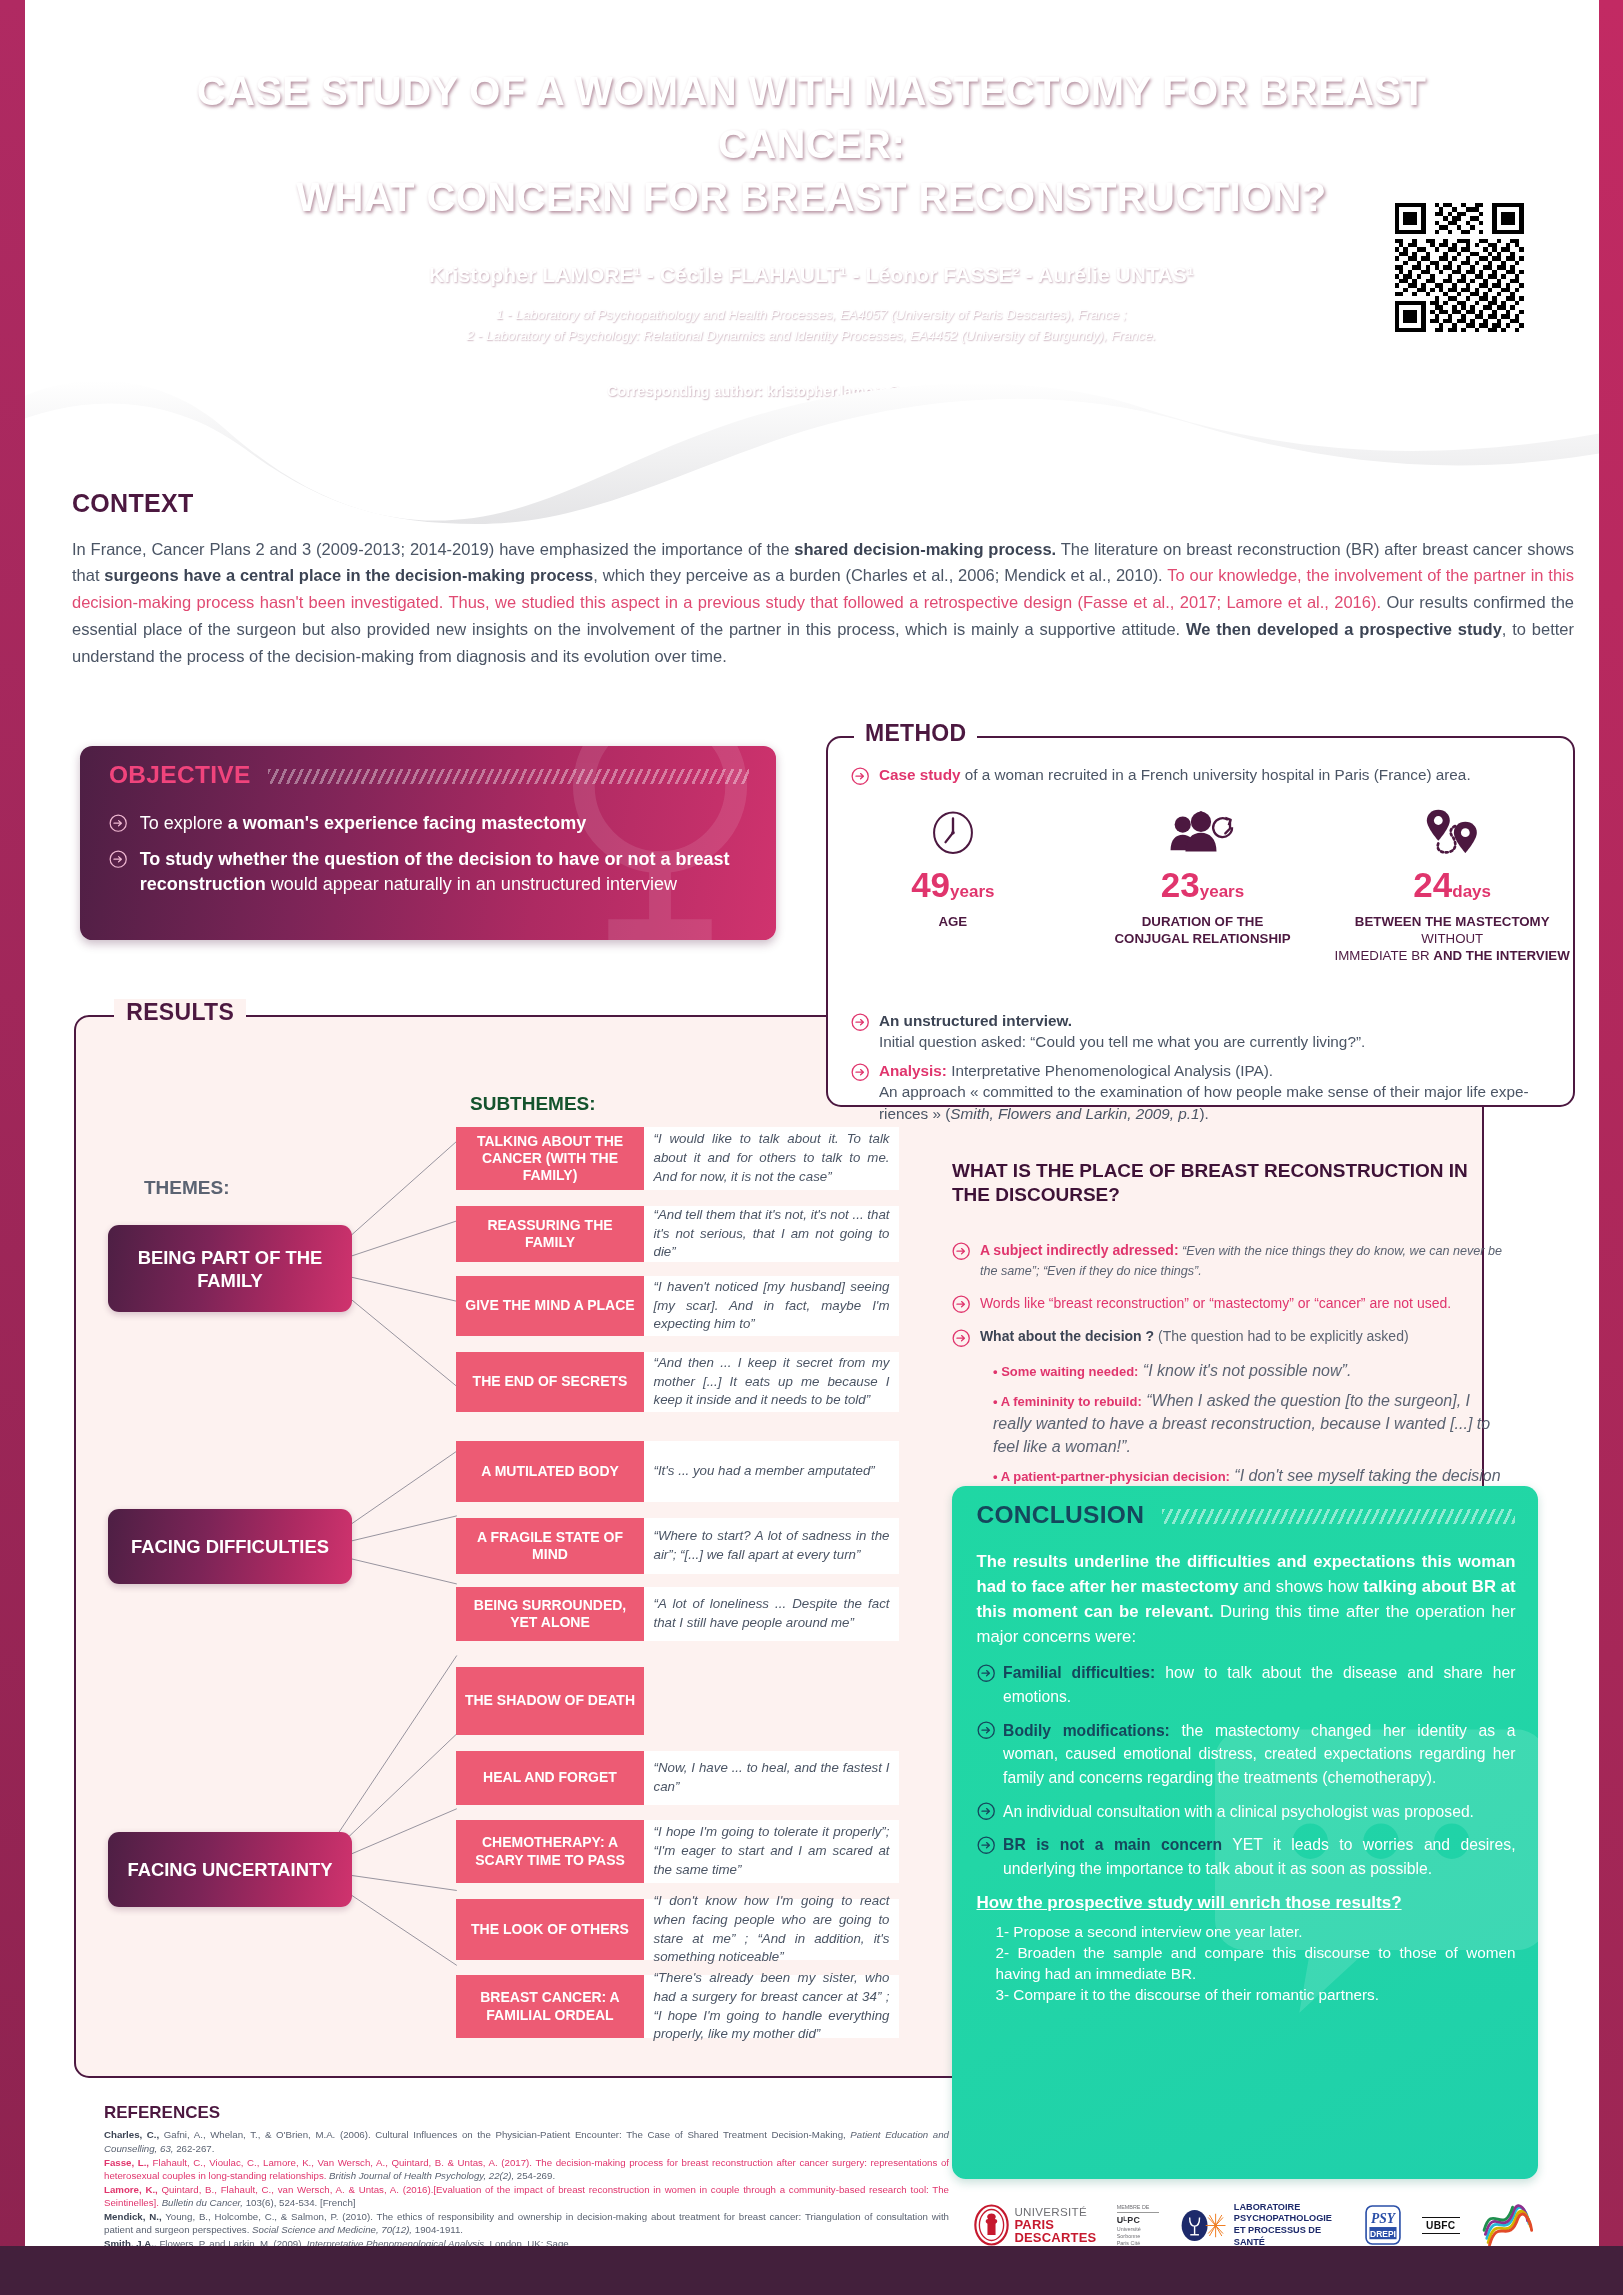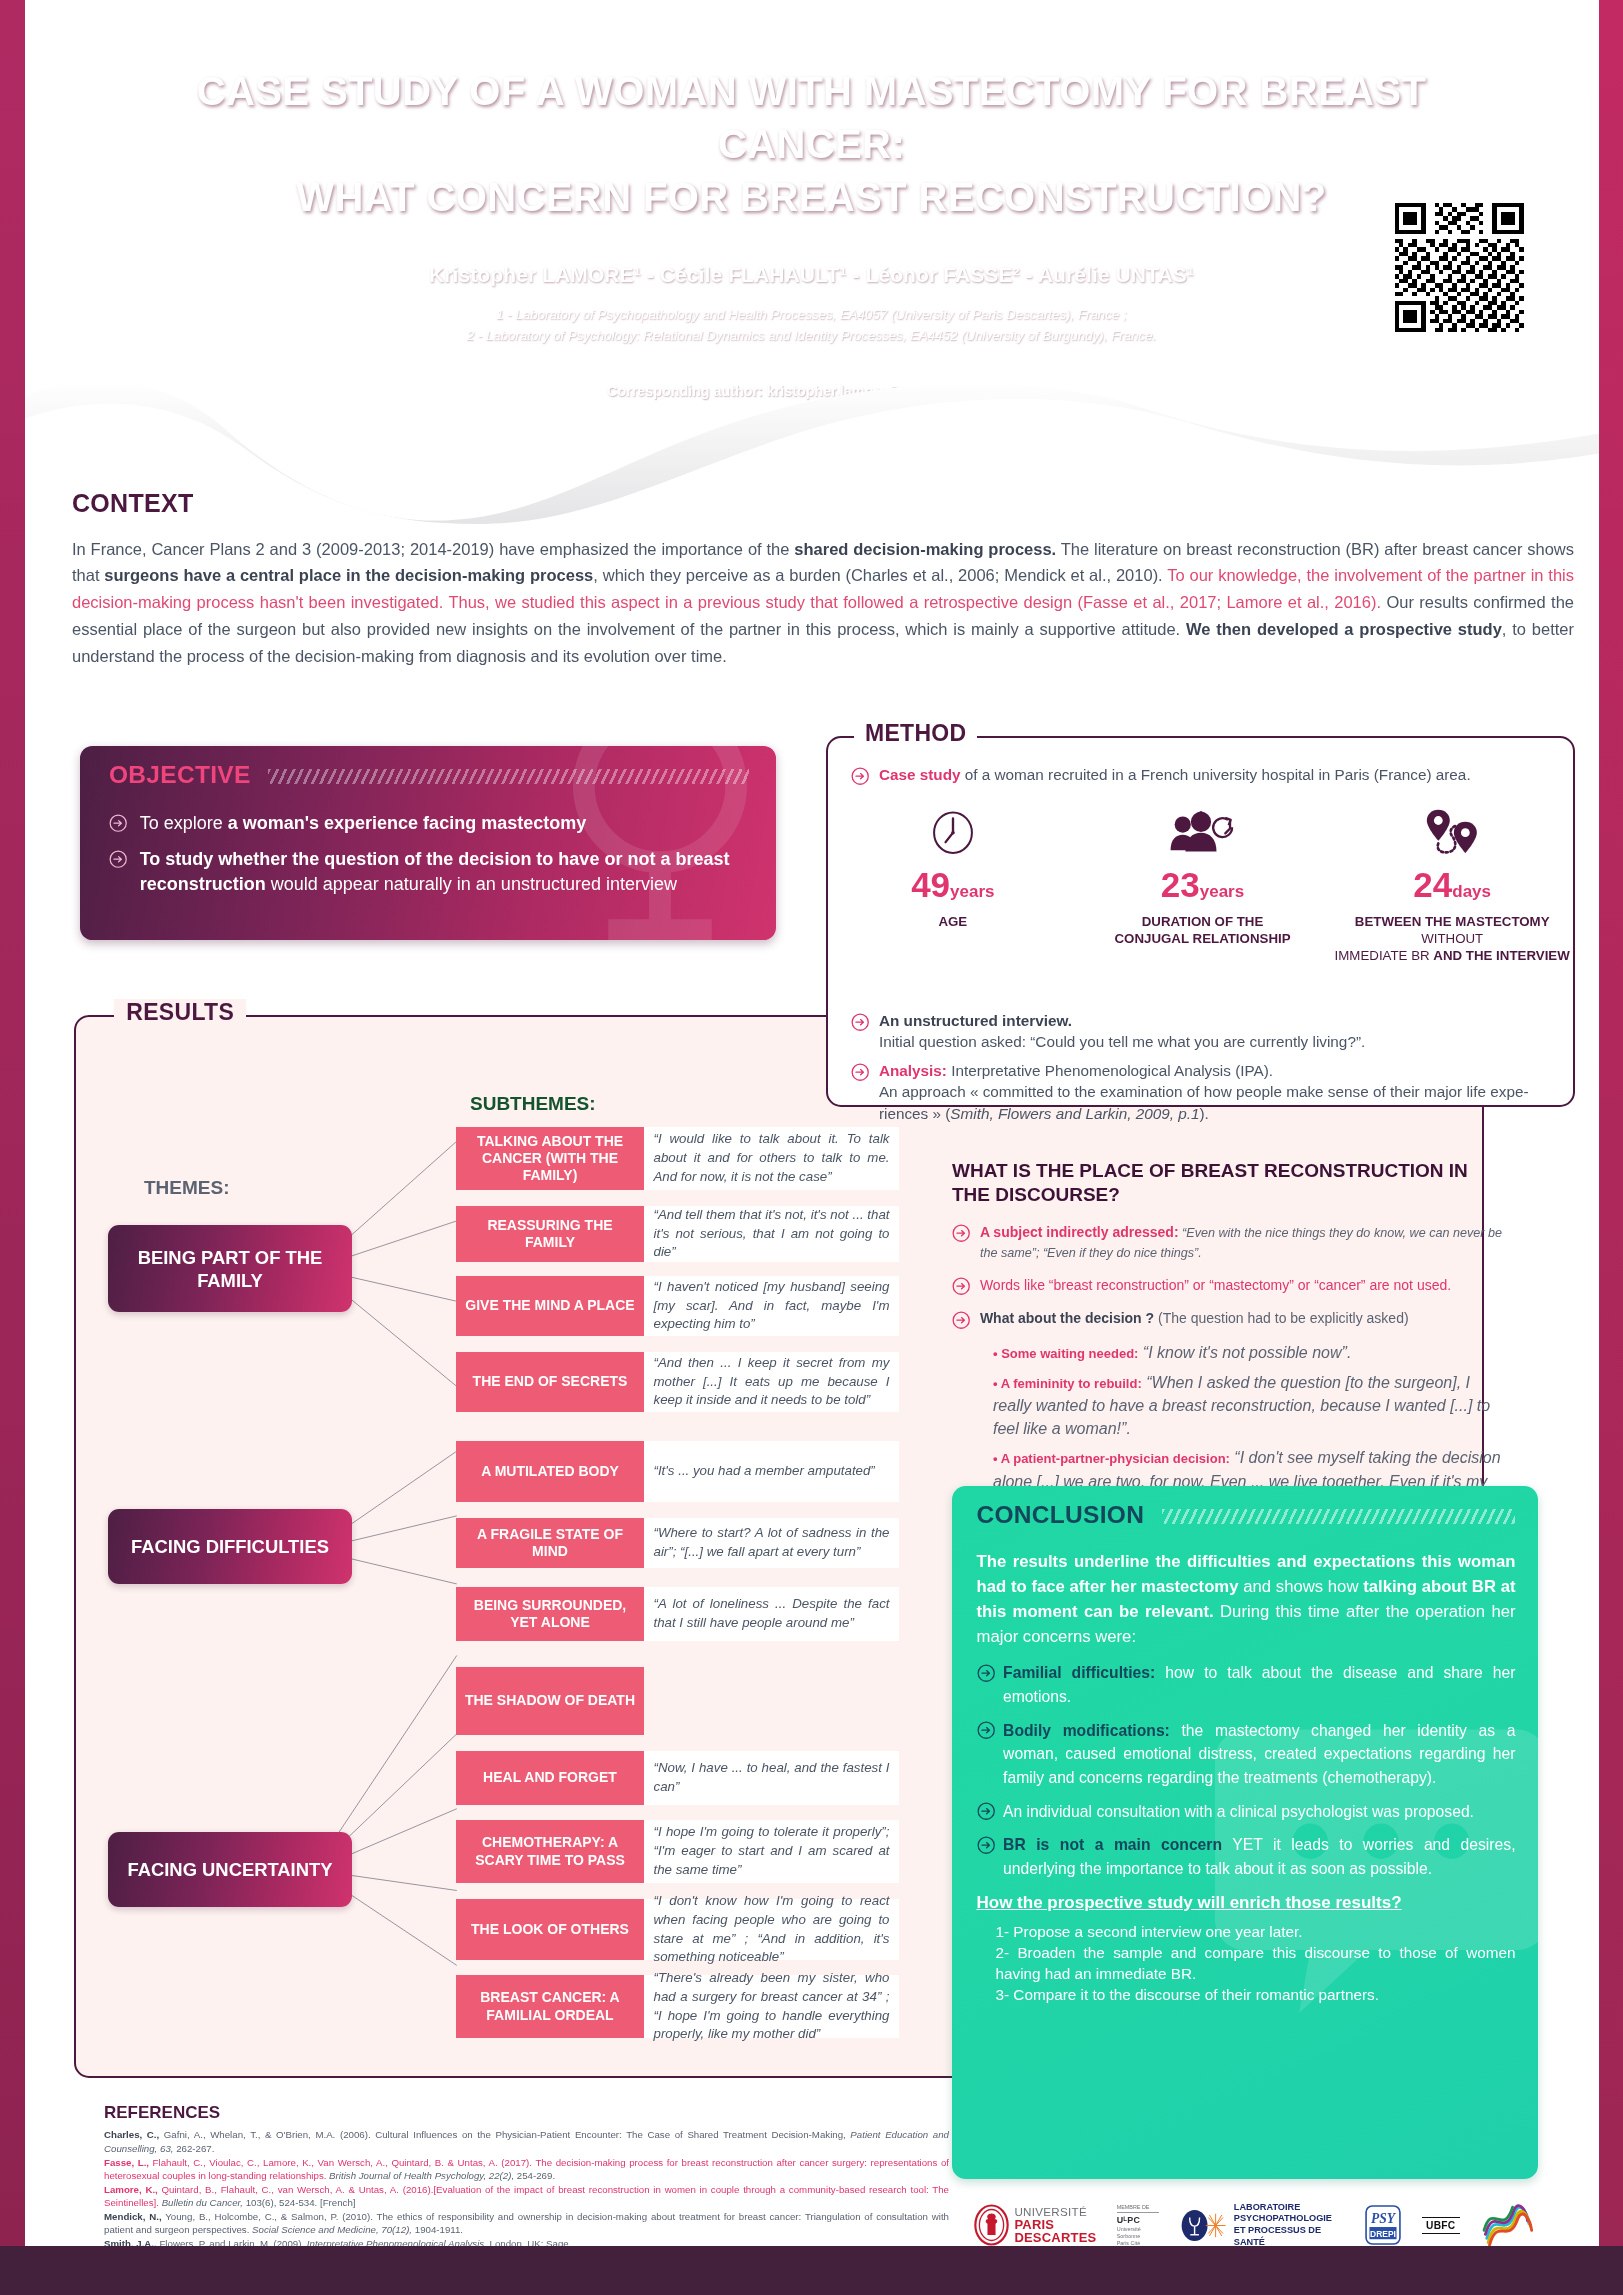--- a/index.html
+++ b/index.html
@@ -179,21 +179,21 @@
   }
   .sub-quote {
     flex:1; background:#fff; color:#4b5565; font-style:italic; font-size:13.3px;
     line-height:1.42; display:flex; align-items:center; padding:6.8px 9.5px; text-align:justify;
   }
 
   
   .place {
     position:absolute; left:952px; top:1159px; width:553px; z-index:5;
   }
-  .place h3 { color:#3e1237; font-weight:800; font-size:19px; line-height:1.25; margin-bottom:15px; }
+  .place h3 { color:#3e1237; font-weight:800; font-size:19px; line-height:1.25; margin-bottom:33px; }
   .place .row { display:flex; gap:9.5px; margin-bottom:12.3px; }
   .place .row .txt { font-size:14px; line-height:1.46; color:#e0356d; }
   .place .row .txt b { font-weight:800; color:#e0356d; }
   .place .row .txt .grey-b { color:#3c4454; font-weight:800; }
   .place .row .txt i { font-style:italic; color:#5b6372; font-size:12.6px; }
   .place .row .txt .plain { color:#5b6372; }
   .sublist { margin-left:41px; }
   .sublist p { font-size:13px; line-height:1.45; margin-bottom:6.1px; color:#e0356d; }
   .sublist p b { font-weight:700; }
   .sublist p i { color:#5b6372; font-size:16px; }
@@ -679,21 +679,21 @@
   </div>
   <div class="sub-row" style="top:1352px;height:60px">
     <div class="sub-tag">THE END OF SECRETS</div>
     <div class="sub-quote">“And then ... I keep it secret from my mother [...] It eats up me because I keep it inside and it needs to be told”</div>
   </div>
 
   <div class="sub-row" style="top:1441px;height:61px">
     <div class="sub-tag">A MUTILATED BODY</div>
     <div class="sub-quote">“It's ... you had a member amputated”</div>
   </div>
-  <div class="sub-row" style="top:1518px;height:50px">
+  <div class="sub-row" style="top:1518px;height:56px">
     <div class="sub-tag">A FRAGILE STATE OF MIND</div>
     <div class="sub-quote">“Where to start? A lot of sadness in the air”; “[...] we fall apart at every turn”</div>
   </div>
   <div class="sub-row" style="top:1587px;height:54px">
     <div class="sub-tag">BEING SURROUNDED, YET ALONE</div>
     <div class="sub-quote">“A lot of loneliness ... Despite the fact that I still have people around me”</div>
   </div>
 
   <div class="sub-row" style="top:1667px;height:68px">
     <div class="sub-tag">THE SHADOW OF DEATH</div>

